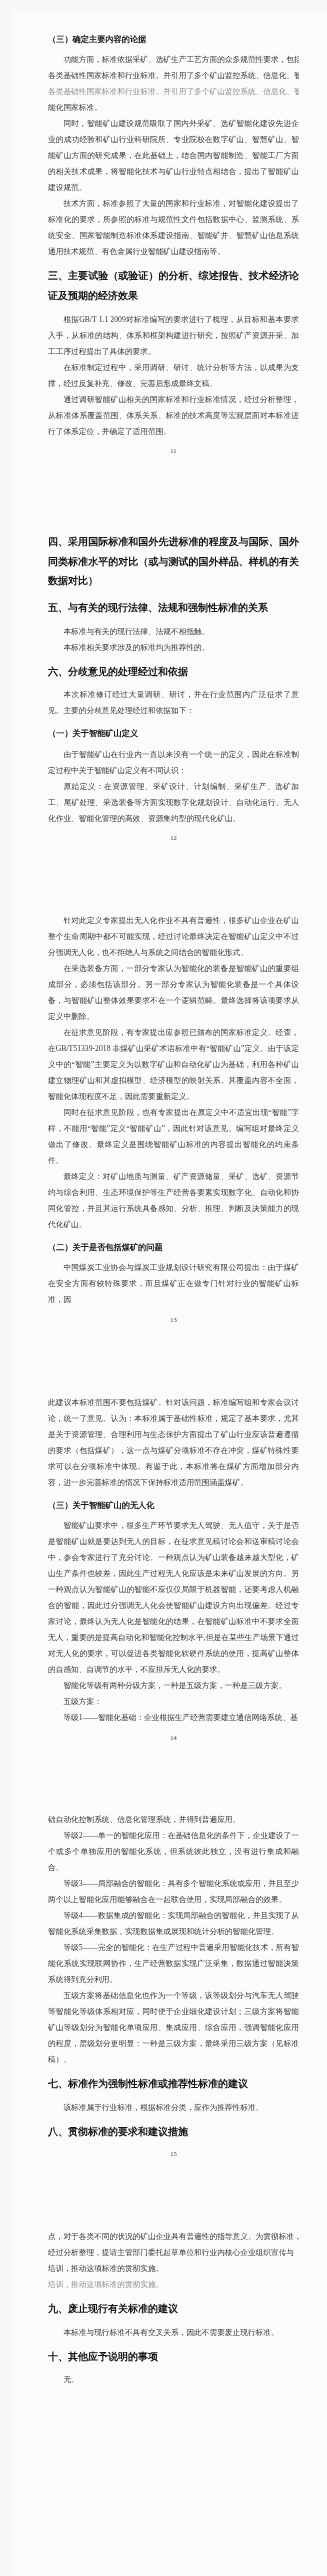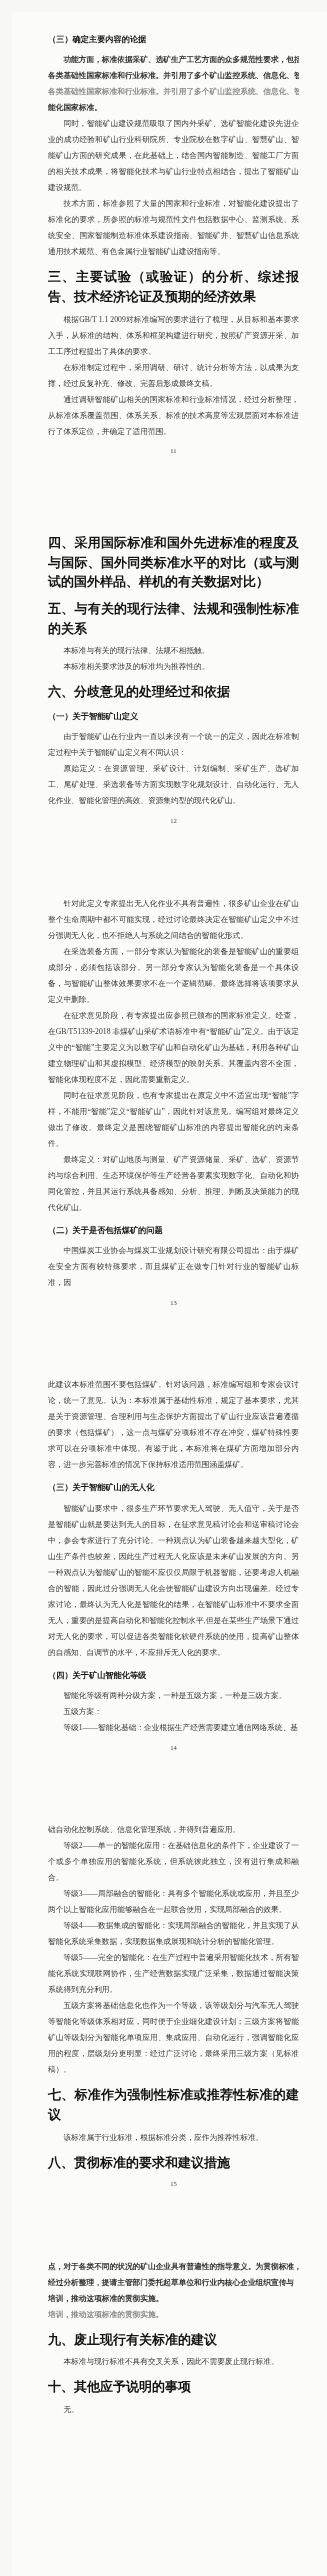--- a/index.html
+++ b/index.html
@@ -9,26 +9,26 @@
     color:#343434;
     font-family:"Liberation Serif", serif;
     font-size:7.7px; line-height:16px;
     overflow:hidden;
   }
   .page { padding:0 36px; }
   .page.gap { padding-top:70px; }
   .page.first { padding-top:13px; }
   p.para { margin:0; text-align:justify; text-indent:2em; }
   p.para.cont { text-indent:0; }
-  .line { margin:0; text-align:left; white-space:nowrap; overflow:hidden;font-weight:bold; }
+  .line { margin:0; text-align:left; white-space:nowrap; overflow:hidden; }
   .line.indent { text-indent:2em; }
   .ghost { color:#8d8d8d; filter:blur(0.2px); }
   h1.sec {
-    font-family:Liberation Sans, sans-serif;
-    font-size:13px; line-height:19.7px; font-weight:700; color:#141414;
+    font-family:Liberation Mono, monospace;
+    font-size:10px; line-height:19.7px; font-weight:700; color:#141414;
     margin:7px 0 4.9px; text-align:justify;
   }
   h2.sub {
     font-family:"Liberation Sans", sans-serif;
     font-size:8.2px; line-height:17.5px; font-weight:700; color:#141414;
     margin:6px 0 3.8px;
   }
   .pagenum {
     text-align:center; font-size:6.6px; line-height:8.7px; color:#3c3c3c;
     margin:7.7px 0 0 0; font-family:"Liberation Serif", serif;
@@ -54,20 +54,21 @@
     <p class="para">通过调研智能矿山相关的国家标准和行业标准情况，经过分析整理，从标准体系覆盖范围、体系关系、标准的技术高度等宏观层面对本标准进行了体系定位，并确定了适用范围。</p>
     <div class="pagenum">11</div>
   </section>
 
   <section class="page gap">
     <h1 class="sec">四、采用国际标准和国外先进标准的程度及与国际、国外同类标准水平的对比（或与测试的国外样品、样机的有关数据对比）</h1>
     <h1 class="sec">五、与有关的现行法律、法规和强制性标准的关系</h1>
     <p class="para">本标准与有关的现行法律、法规不相抵触。</p>
     <p class="para">本标准相关要求涉及的标准均为推荐性的。</p>
     <h1 class="sec">六、分歧意见的处理经过和依据</h1>
+    <p class="para">本次标准修订经过大量调研、研讨，并在行业范围内广泛征求了意见。主要的分歧意见处理经过和依据如下：</p>
     <h2 class="sub">（一）关于智能矿山定义</h2>
     <p class="para">由于智能矿山在行业内一直以来没有一个统一的定义，因此在标准制定过程中关于智能矿山定义有不同认识：</p>
     <p class="para">原始定义：在资源管理、采矿设计、计划编制、采矿生产、选矿加工、尾矿处理、采选装备等方面实现数字化规划设计、自动化运行、无人化作业、智能化管理的高效、资源集约型的现代化矿山。</p>
     <div class="pagenum">12</div>
   </section>
 
   <section class="page gap">
     <p class="para">针对此定义专家提出无人化作业不具有普遍性，很多矿山企业在矿山整个生命周期中都不可能实现，经过讨论最终决定在智能矿山定义中不过分强调无人化，也不拒绝人与系统之间结合的智能化形式。</p>
     <p class="para">在采选装备方面，一部分专家认为智能化的装备是智能矿山的重要组成部分，必须包括该部分。另一部分专家认为智能化装备是一个具体设备，与智能矿山整体效果要求不在一个逻辑范畴。最终选择将该项要求从定义中删除。</p>
     <p class="para">在征求意见阶段，有专家提出应参照已颁布的国家标准定义。经查，在GB/T51339-2018 非煤矿山采矿术语标准中有“智能矿山”定义。由于该定义中的“智能”主要定义为以数字矿山和自动化矿山为基础，利用各种矿山建立物理矿山和其虚拟模型、经济模型的映射关系。其覆盖内容不全面，智能化体现程度不足，因此需要重新定义。</p>
@@ -75,34 +76,33 @@
     <p class="para">最终定义：对矿山地质与测量、矿产资源储量、采矿、选矿、资源节约与综合利用、生态环境保护等生产经营各要素实现数字化、自动化和协同化管控，并且其运行系统具备感知、分析、推理、判断及决策能力的现代化矿山。</p>
     <h2 class="sub">（二）关于是否包括煤矿的问题</h2>
     <p class="para">中国煤炭工业协会与煤炭工业规划设计研究有限公司提出：由于煤矿在安全方面有较特殊要求，而且煤矿正在做专门针对行业的智能矿山标准，因</p>
     <div class="pagenum">13</div>
   </section>
 
   <section class="page gap">
     <p class="para cont">此建议本标准范围不要包括煤矿。针对该问题，标准编写组和专家会议讨论，统一了意见。认为：本标准属于基础性标准，规定了基本要求，尤其是关于资源管理、合理利用与生态保护方面提出了矿山行业应该普遍遵循的要求（包括煤矿），这一点与煤矿分项标准不存在冲突，煤矿特殊性要求可以在分项标准中体现。有鉴于此，本标准将在煤矿方面增加部分内容，进一步完善标准的情况下保持标准适用范围涵盖煤矿。</p>
     <h2 class="sub">（三）关于智能矿山的无人化</h2>
     <p class="para">智能矿山要求中，很多生产环节要求无人驾驶、无人值守，关于是否是智能矿山就是要达到无人的目标，在征求意见稿讨论会和送审稿讨论会中，参会专家进行了充分讨论。一种观点认为矿山装备越来越大型化，矿山生产条件也较差，因此生产过程无人化应该是未来矿山发展的方向。另一种观点认为智能矿山的智能不应仅仅局限于机器智能，还要考虑人机融合的智能，因此过分强调无人化会使智能矿山建设方向出现偏差。经过专家讨论，最终认为无人化是智能化的结果，在智能矿山标准中不要求全面无人，重要的是提高自动化和智能化控制水平,但是在某些生产场景下通过对无人化的要求，可以促进各类智能化软硬件系统的使用，提高矿山整体的自感知、自调节的水平，不应排斥无人化的要求。</p>
-    <h2 class="sub">（四）关于矿山智能化等级</h2>
     <p class="para">智能化等级有两种分级方案，一种是五级方案，一种是三级方案。</p>
     <p class="para">五级方案：</p>
     <p class="para">等级1——智能化基础：企业根据生产经营需要建立通信网络系统、基</p>
     <div class="pagenum">14</div>
   </section>
 
   <section class="page gap">
     <p class="para cont">础自动化控制系统、信息化管理系统，并得到普遍应用。</p>
     <p class="para">等级2——单一的智能化应用：在基础信息化的条件下，企业建设了一个或多个单独应用的智能化系统，但系统彼此独立，没有进行集成和融合。</p>
     <p class="para">等级3——局部融合的智能化：具有多个智能化系统或应用，并且至少两个以上智能化应用能够融合在一起联合使用，实现局部融合的效果。</p>
     <p class="para">等级4——数据集成的智能化：实现局部融合的智能化，并且实现了从智能化系统采集数据，实现数据集成展现和统计分析的智能化管理。</p>
     <p class="para">等级5——完全的智能化：在生产过程中普遍采用智能化技术，所有智能化系统实现联网协作，生产经营数据实现广泛采集，数据通过智能决策系统得到充分利用。</p>
-    <p class="para">五级方案将基础信息化也作为一个等级，该等级划分与汽车无人驾驶等智能化等级体系相对应，同时便于企业细化建设计划；三级方案将智能矿山等级划分为智能化单项应用、集成应用、自动化运行，强调智能化应用的程度，层级划分更明显：经过广泛讨论，最终采用三级方案（见标准稿）。</p>
+    <p class="para">五级方案将基础信息化也作为一个等级，该等级划分与汽车无人驾驶等智能化等级体系相对应，同时便于企业细化建设计划；三级方案将智能矿山等级划分为智能化单项应用、集成应用、综合应用，强调智能化应用的程度，层级划分更明显：一种是三级方案，最终采用三级方案（见标准稿）。</p>
     <h1 class="sec">七、标准作为强制性标准或推荐性标准的建议</h1>
     <p class="para">该标准属于行业标准，根据标准分类，应作为推荐性标准。</p>
     <h1 class="sec">八、贯彻标准的要求和建议措施</h1>
     <div class="pagenum">15</div>
   </section>
 
   <section class="page gap">
     <div class="line">点，对于各类不同的状况的矿山企业具有普遍性的指导意义。为贯彻标准，</div>
     <div class="line">
       <span>经过分析整理</span><span class="red">，</span><span>提请主管部门委托起草单位和行业内核心企业组织宣传与</span>

